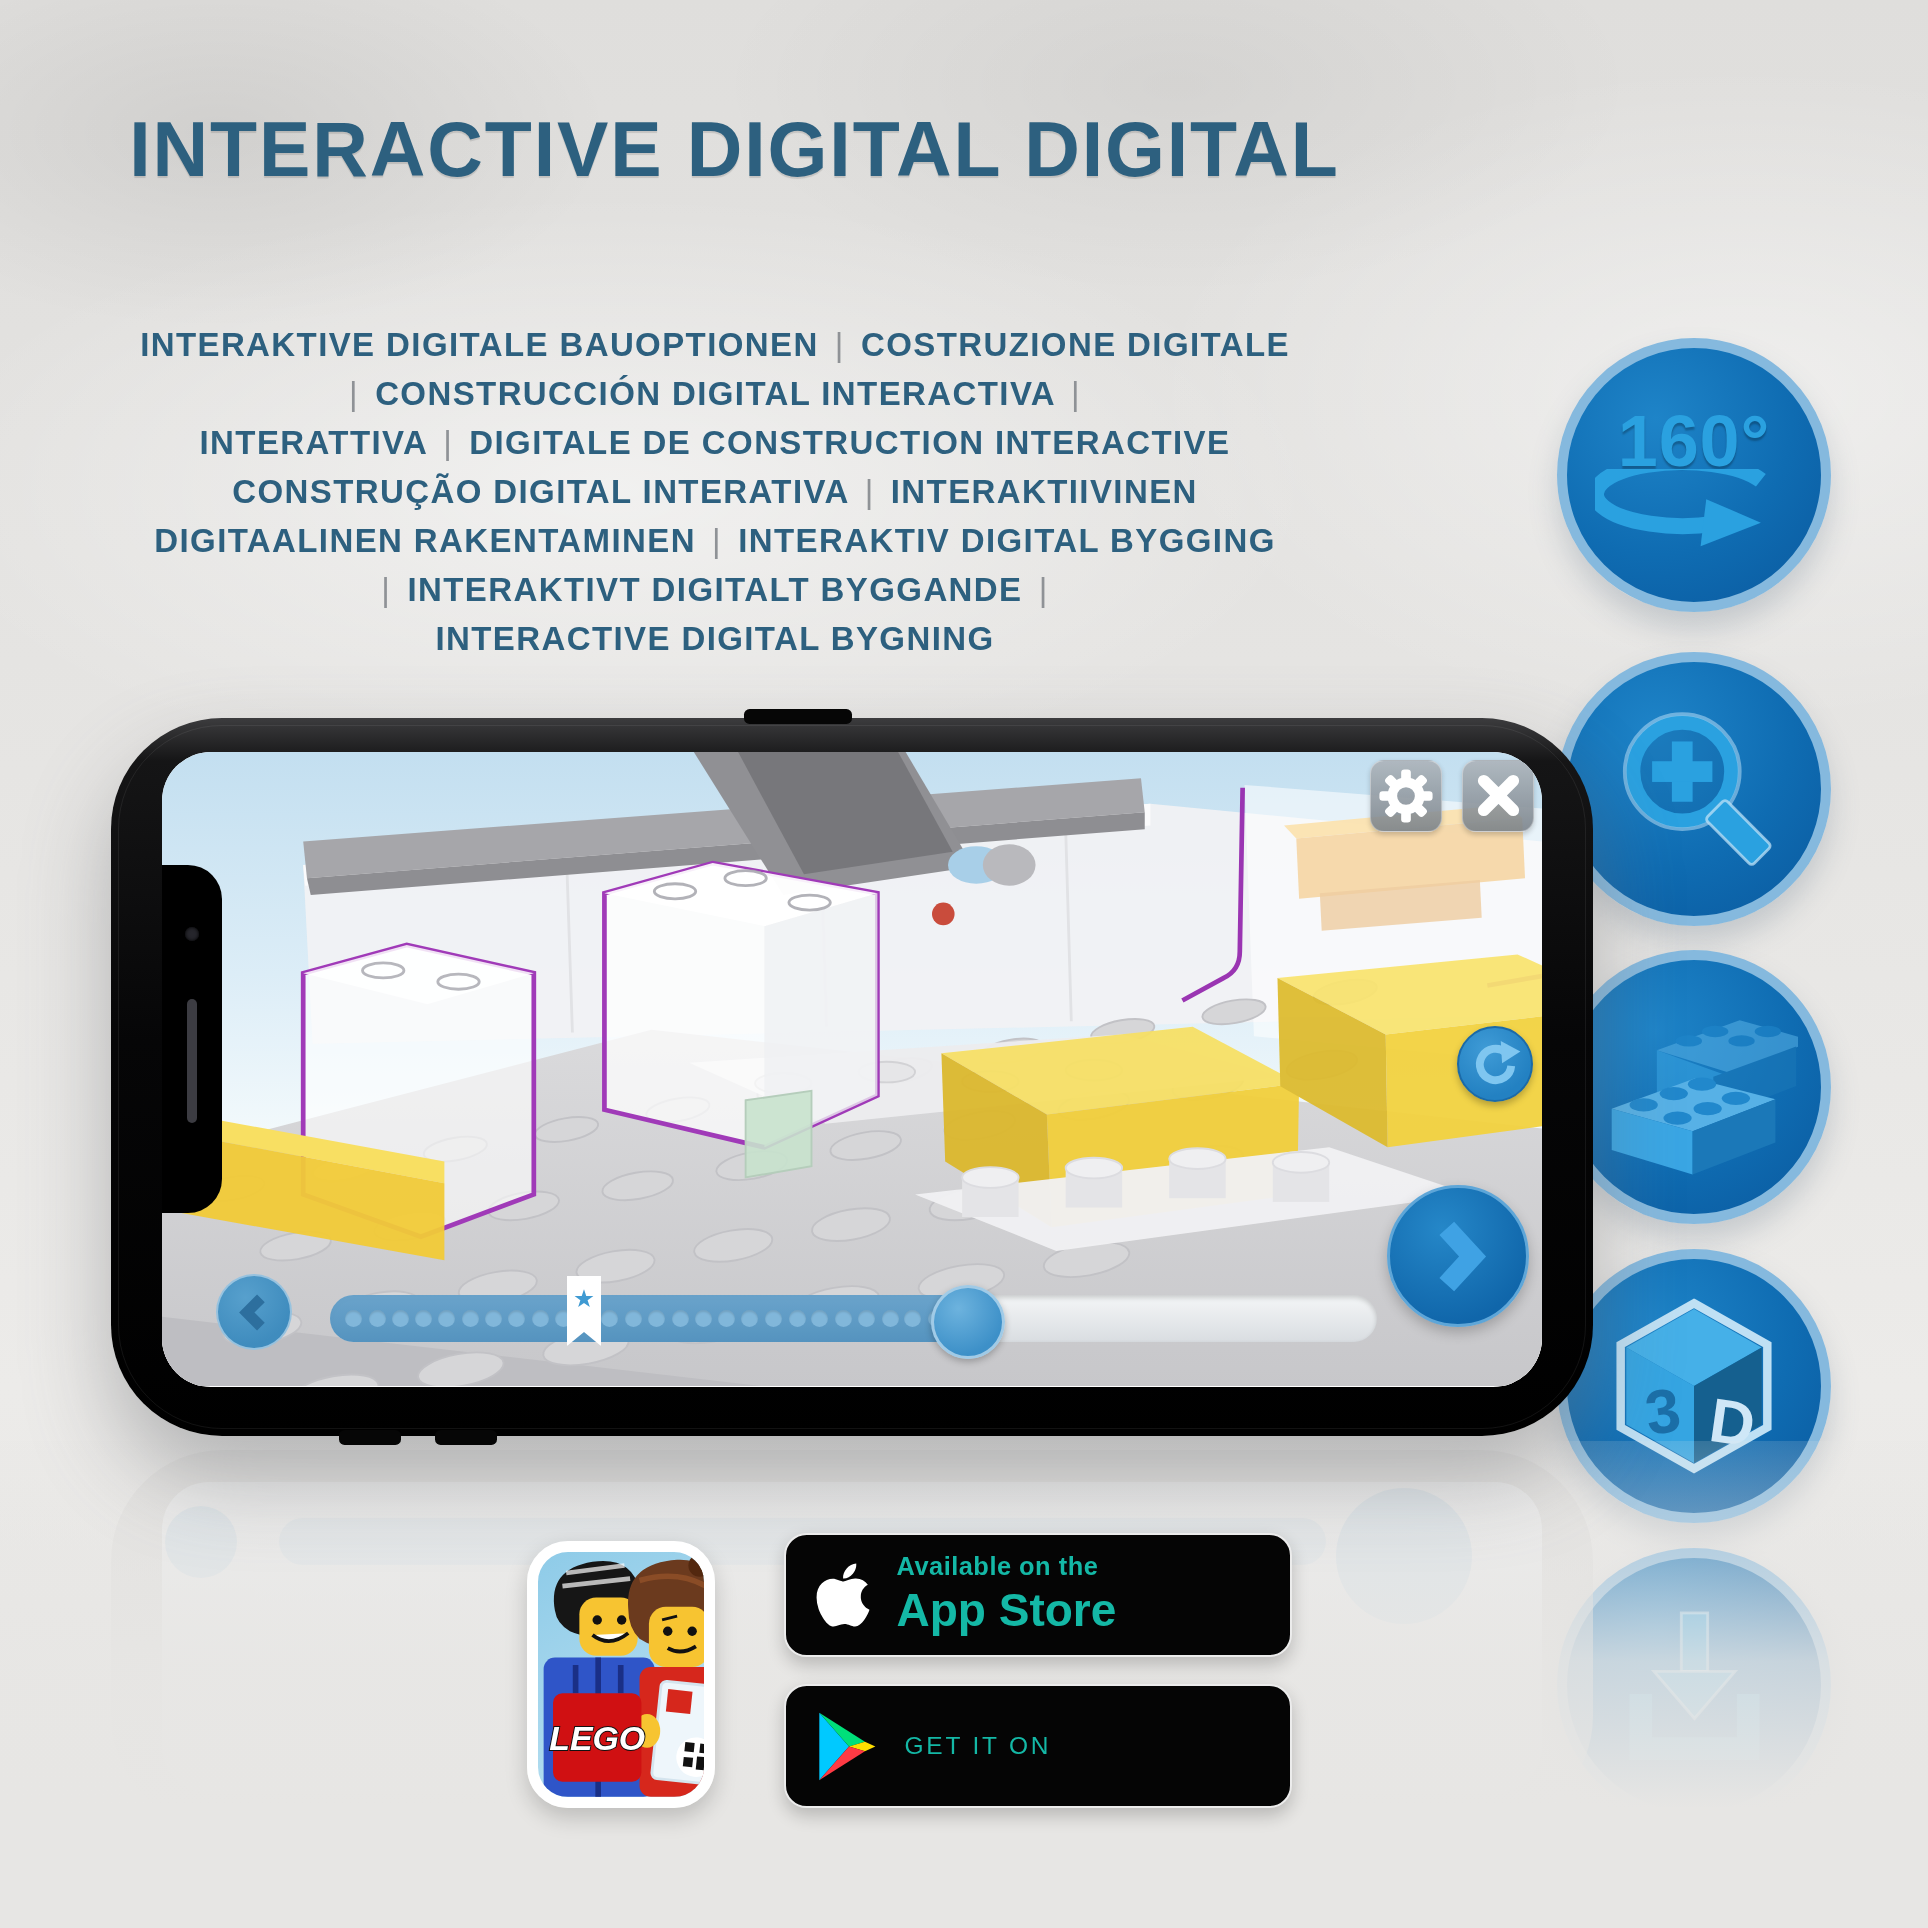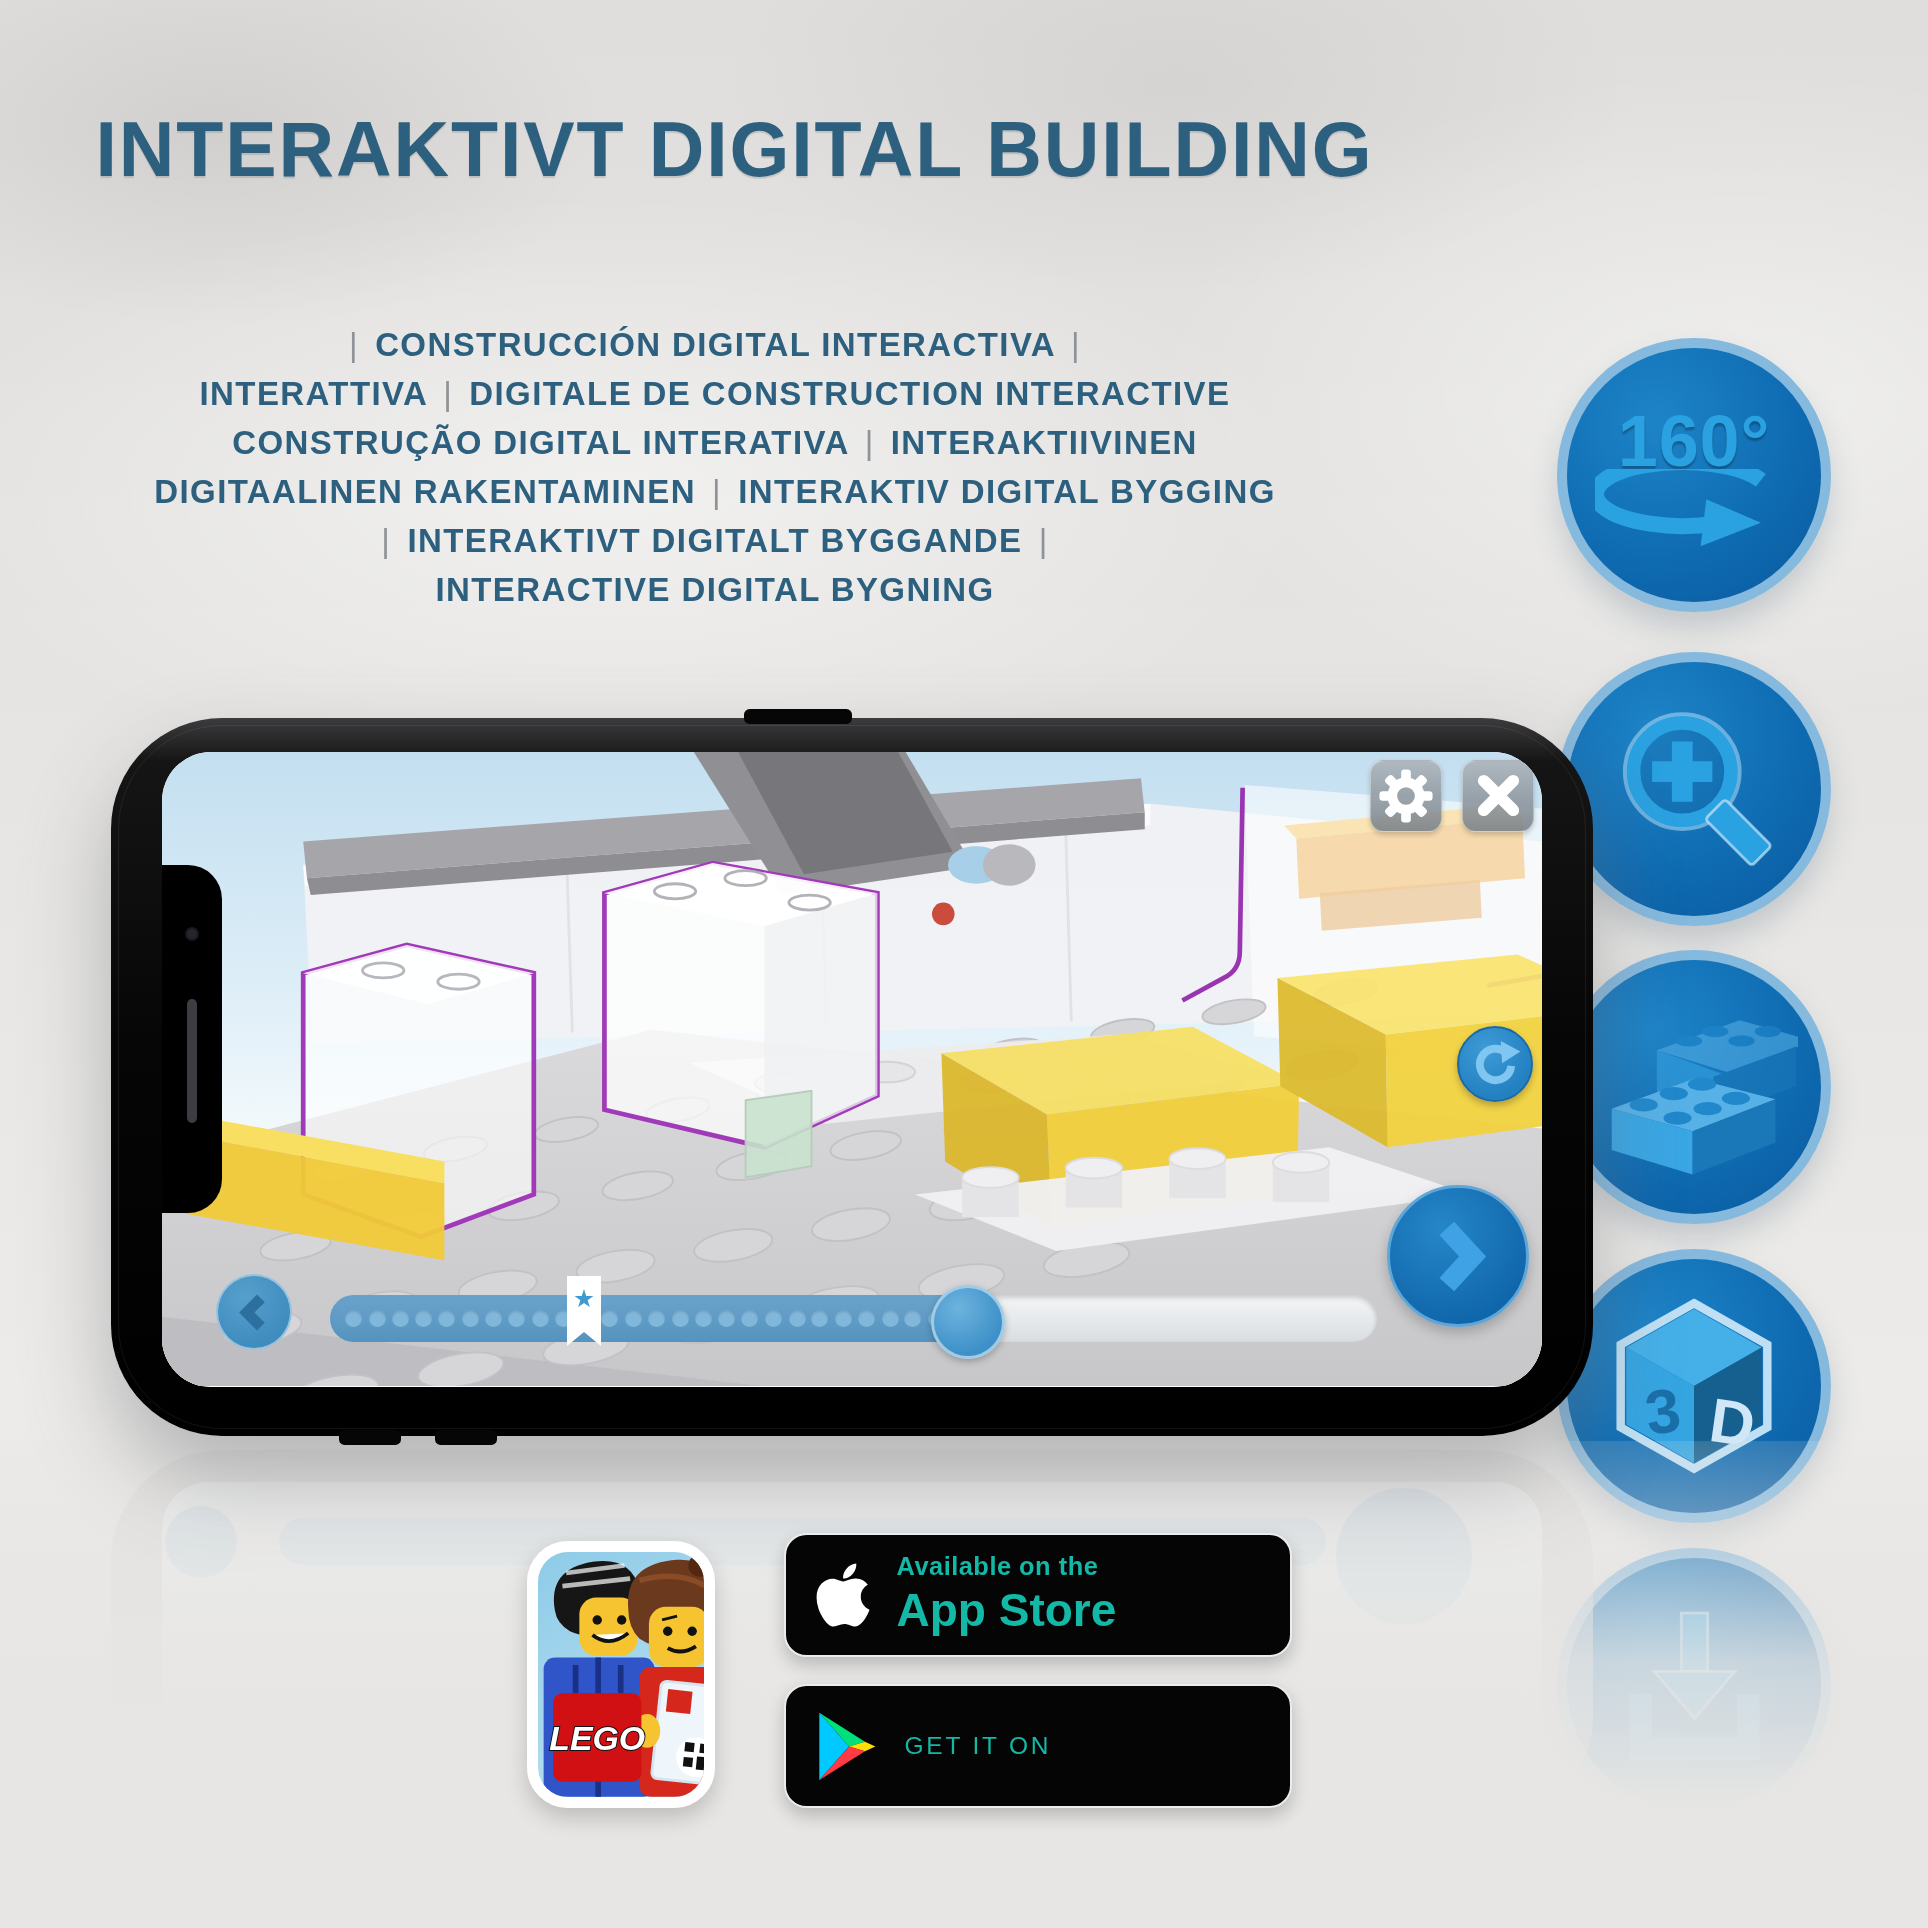--- a/index.html
+++ b/index.html
@@ -103,22 +103,23 @@
   .badge .txt{margin-left:24.5px;display:flex;flex-direction:column;justify-content:center;}
   .badge .tagline{font-size:25.4px;font-weight:700;letter-spacing:0.5px;}
   .badge .storename{font-size:46px;font-weight:700;letter-spacing:0;line-height:58px;}
   .badge-gp .tagline{font-size:24.5px;letter-spacing:2.8px;font-weight:400;}
 </style>
 </head>
 <body>
 
 <div class="bg-texture"></div>
 
-<div class="title">INTERAKTIVT DIGITAL BUILDING</div>
+<div class="title">INTERACTIVE DIGITAL DIGITAL</div>
 <div class="subtitle">
+    <div>INTERAKTIVE DIGITALE BAUOPTIONEN <span class="pipe">|</span> COSTRUZIONE DIGITALE</div>
     <div><span class="pipe">|</span> CONSTRUCCIÓN DIGITAL INTERACTIVA <span class="pipe">|</span></div>
     <div>INTERATTIVA <span class="pipe">|</span> DIGITALE DE CONSTRUCTION INTERACTIVE</div>
     <div>CONSTRUÇÃO DIGITAL INTERATIVA <span class="pipe">|</span> INTERAKTIIVINEN</div>
     <div>DIGITAALINEN RAKENTAMINEN <span class="pipe">|</span> INTERAKTIV DIGITAL BYGGING</div>
     <div><span class="pipe">|</span> INTERAKTIVT DIGITALT BYGGANDE <span class="pipe">|</span></div>
     <div>INTERACTIVE DIGITAL BYGNING</div>
   </div>
 
 <div class="feature" style="top:338px">
   <div class="f-360-label">160°</div>

